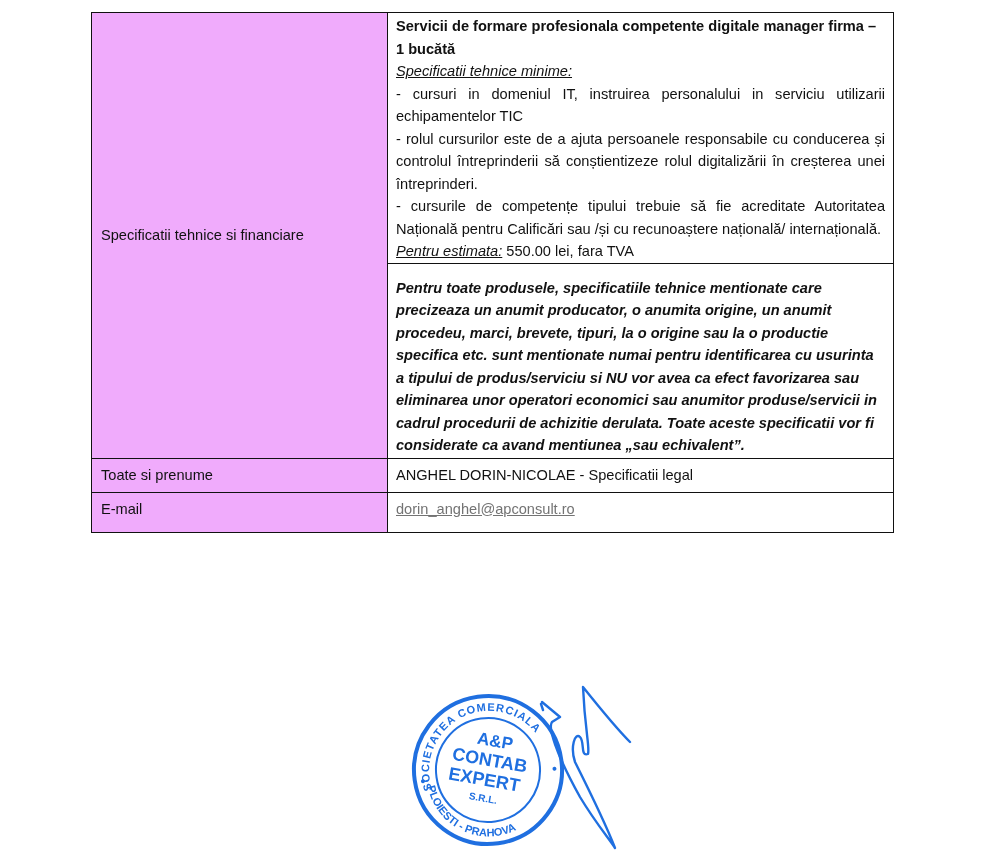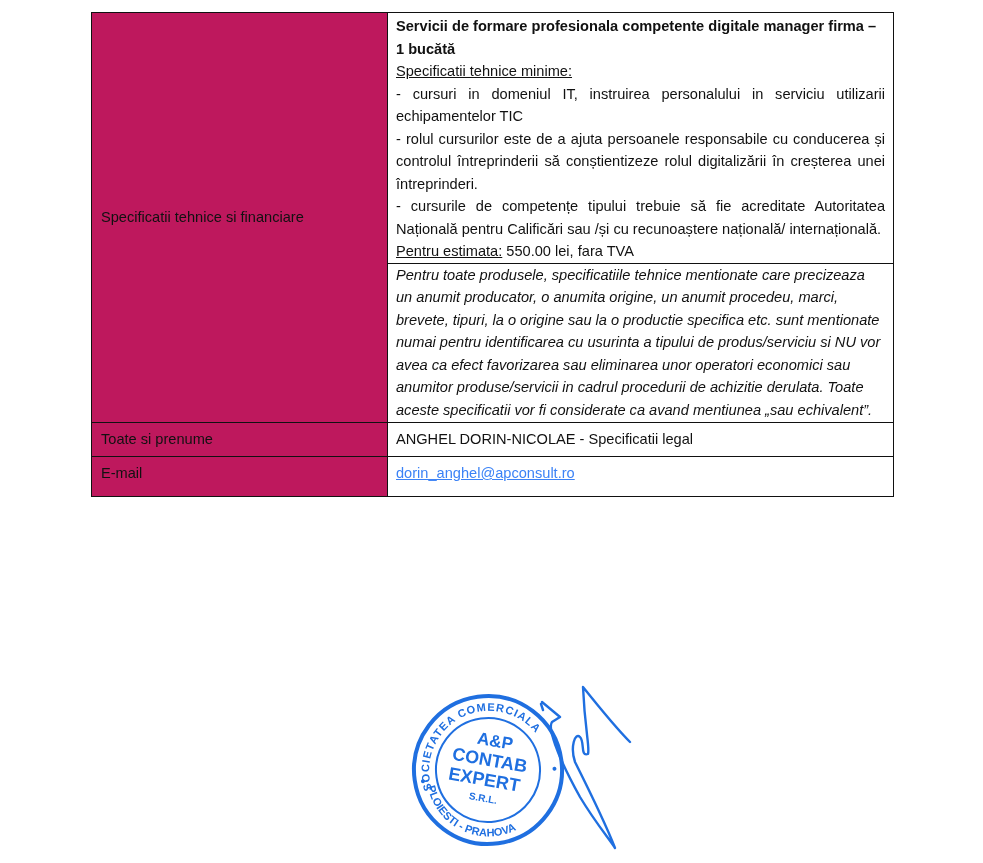--- a/index.html
+++ b/index.html
@@ -1,28 +1,28 @@
 <!DOCTYPE html>
 <html><head>
 <meta charset="utf-8">
 <style>
   html, body { margin:0; padding:0; background:#ffffff; }
   body { width:983px; height:863px; position:relative; overflow:hidden;
          font-family:"Liberation Sans", sans-serif; color:#111; }
   .tbl { position:absolute; left:91px; top:12px; width:803px; border-collapse:collapse; table-layout:fixed;
          font-size:14.6px; line-height:22.5px; }
   .tbl td { border:1.6px solid #111; vertical-align:top; padding:0 8px; }
-  .tbl td.lab { background:#be185d; width:278px; padding-left:9px; }
+  .tbl td.lab { background:#f0abfc; width:278px; padding-left:9px; }
   .tbl td.val { background:#ffffff; }
   .lab-mid { vertical-align:middle !important; }
   .bold { font-weight:bold; }
-  .ul { text-decoration:underline; }
+  .ul { text-decoration:underline;font-style:italic; }
   .just { text-align:justify; }
   .ital { font-style:italic; }
-  .link { color:#3b82f6; text-decoration:underline; }
+  .link { color:#737373; text-decoration:underline; }
   .r1 td.val { padding-top:2px; padding-bottom:0; }
   .r3 td, .r4 td { height:28px; padding-top:5px; }
   .r4 td { height:34px; }
   .stamp { position:absolute; left:408px; top:690px; width:160px; height:160px; }
   .sign { position:absolute; left:520px; top:672px; width:140px; height:185px; }
 </style>
 </head>
 <body>
 
 <table class="tbl">
@@ -34,21 +34,21 @@
     <td class="val">
       <div class="bold">Servicii de formare profesionala competente digitale manager firma – 1 bucătă</div>
       <div class="ul">Specificatii tehnice minime:</div>
       <div class="just">- cursuri in domeniul IT,  instruirea personalului in serviciu utilizarii  echipamentelor TIC</div>
       <div class="just">-  rolul cursurilor este de a ajuta persoanele responsabile cu conducerea și controlul întreprinderii să conștientizeze rolul digitalizării în creșterea unei întreprinderi.</div>
       <div class="just">- cursurile de competențe tipului trebuie să fie acreditate Autoritatea Națională pentru Calificări sau /și cu recunoaștere națională/ internațională.</div>
       <div><span class="ul">Pentru estimata:</span><span> 550.00 lei, fara TVA</span></div>
     </td>
   </tr>
   <tr class="r2">
-    <td class="val ital" style="padding-top:0;padding-bottom:1px;">
+    <td class="val ital" style="padding-top:13px;padding-bottom:1px;font-weight:bold;">
       <span>Pentru toate produsele, specificatiile tehnice mentionate care precizeaza un anumit producator, o anumita origine, un anumit procedeu, marci, brevete, tipuri, la o origine sau la o productie specifica etc. sunt mentionate numai pentru identificarea cu usurinta a tipului de produs/serviciu si NU vor avea ca efect favorizarea sau eliminarea unor operatori economici sau anumitor produse/servicii in cadrul procedurii de achizitie derulata. Toate aceste specificatii vor fi considerate ca avand mentiunea „sau echivalent”.</span>
     </td>
   </tr>
   <tr class="r3">
     <td class="lab"><span>Toate si prenume</span></td>
     <td class="val"><span>ANGHEL DORIN-NICOLAE - Specificatii legal</span></td>
   </tr>
   <tr class="r4">
     <td class="lab"><span>E-mail</span></td>
     <td class="val"><a class="link" href="mailto:dorin_anghel@apconsult.ro">dorin_anghel@apconsult.ro</a></td>

